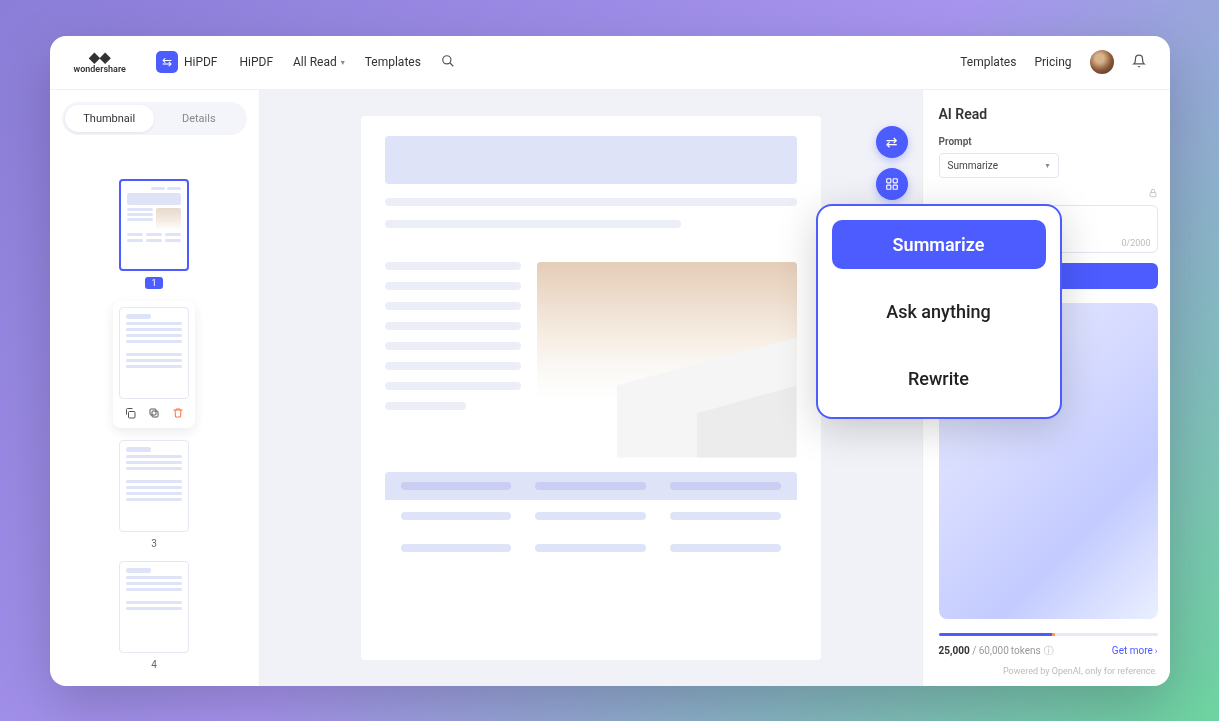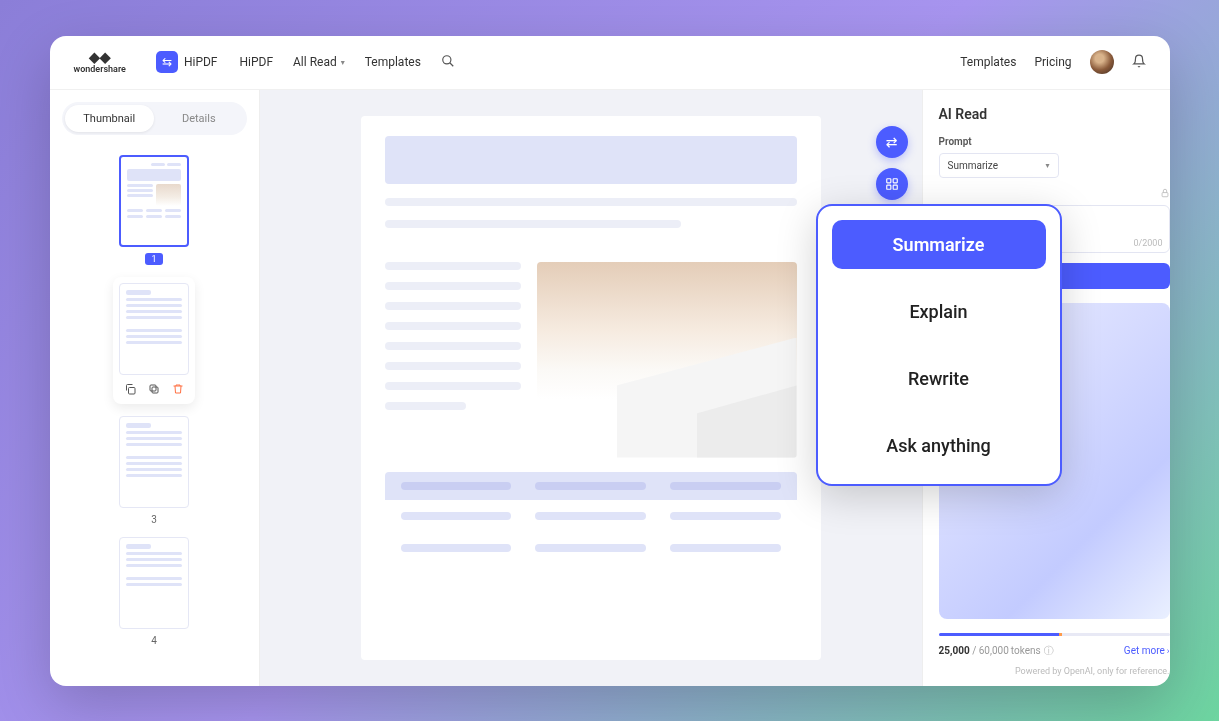--- a/index.html
+++ b/index.html
@@ -48,21 +48,21 @@
 .spacer{flex:1;}
 .right-nav{display:flex; align-items:center; gap:18px;}
 .right-nav a{font-size:12px; color:#333; text-decoration:none;}
 .avatar{width:24px; height:24px; border-radius:50%; background: radial-gradient(circle at 40% 35%, #d9b38b 20%, #8a5a3a 55%, #3a2a20 100%);}
 .bell{font-size:14px; color:#555;}
 
 
 .body{flex:1; display:flex; overflow:hidden;}
 
 
-.left-sidebar{width:210px; border-right:1px solid #eee; display:flex; flex-direction:column;}
+.left-sidebar{width:210px; border-right:1px solid #eee; display:flex; flex-direction:column;gap:24px;}
 .tabs{display:flex; margin:12px; background:#f4f5fa; border-radius:20px; padding:3px;}
 .tab{flex:1; text-align:center; font-size:11px; padding:7px 0; border-radius:18px; color:#888; cursor:pointer;}
 .tab.active{background:#fff; color:#333; box-shadow:0 1px 3px rgba(0,0,0,.08);}
 .thumbs{flex:1; overflow-y:auto; padding:8px 0; display:flex; flex-direction:column; align-items:center; gap:12px;}
 .thumb-wrap{display:flex; flex-direction:column; align-items:center; gap:6px; position:relative;}
 .thumb{width:70px; height:92px; background:#fff; border:1px solid #e5e7f5; border-radius:4px; padding:6px; display:flex; flex-direction:column; gap:3px;}
 .thumb.selected{border:2px solid #4c5cff;}
 .t-line{height:3px; background:#dfe3f8; border-radius:2px;}
 .t-block{height:12px; background:#dfe3f8; border-radius:2px;}
 .t-img{height:22px; background:linear-gradient(180deg,#e8d9cc,#f4ede5 60%,#fff); border-radius:2px;}
@@ -86,21 +86,21 @@
 .image-block{width:260px; height:196px; border-radius:4px; overflow:hidden; background:linear-gradient(180deg,#e4cdb8 0%, #f6ebe0 35%, #fbf9f6 55%, #fff 70%); position:relative;}
 .building1{position:absolute; bottom:0; right:0; width:180px; height:120px; background:#f5f5f5; clip-path: polygon(0 40%, 100% 0, 100% 100%, 0 100%);}
 .building2{position:absolute; bottom:0; right:0; width:100px; height:80px; background:#ececec; clip-path: polygon(0 45%, 100% 10%, 100% 100%, 0 100%);}
 .table{border-radius:4px; overflow:hidden;}
 .table-header{background:#dfe3f8; display:flex; gap:24px; padding:10px 16px;}
 .table-header .cell{flex:1; height:8px; background:#c9cef2; border-radius:4px;}
 .table-row{display:flex; gap:24px; padding:12px 16px;}
 .table-row .cell{flex:1; height:8px; background:#dfe3f8; border-radius:4px;}
 
 
-.right-sidebar{width:248px; border-left:1px solid #eee; display:flex; flex-direction:column; padding:16px 0 10px 16px; position:relative;}
+.right-sidebar{width:248px; border-left:1px solid #eee; display:flex; flex-direction:column; padding:16px 12px 10px 16px; position:relative;}
 .ai-title{font-size:14px; font-weight:600; color:#333; margin-bottom:14px;}
 .prompt-label{font-size:10px; font-weight:600; color:#555; margin-bottom:6px;}
 .select{border:1px solid #e3e5f2; border-radius:4px; padding:6px 8px; font-size:10px; display:flex; justify-content:space-between; align-items:center; color:#444; width:120px; margin-bottom:10px;}
 .lock-row{display:flex; justify-content:flex-end; color:#bbb; font-size:11px; margin-bottom:4px;}
 .textarea{border:1px solid #e3e5f2; border-radius:6px; height:48px; position:relative; margin-bottom:10px;}
 .counter{position:absolute; right:6px; bottom:4px; font-size:9px; color:#bbb;}
 .primary-btn{background:#4c5cff; height:26px; border-radius:6px; margin-bottom:14px;}
 .preview{flex:1; background:linear-gradient(135deg,#eceeff 0%, #d6dbff 40%, #c3cbff 70%, #eaf0ff 100%); border-radius:8px; margin-bottom:14px; min-height:200px;}
 .progress-bar{height:3px; background:#e8e9f5; border-radius:2px; overflow:hidden; margin-bottom:8px; position:relative;}
 .progress-fill{height:100%; background:#4c5cff; width:52%;}
@@ -174,23 +174,22 @@
           <rect x="3" y="3" width="7" height="7" rx="1"></rect>
           <rect x="14" y="3" width="7" height="7" rx="1"></rect>
           <rect x="3" y="14" width="7" height="7" rx="1"></rect>
           <rect x="14" y="14" width="7" height="7" rx="1"></rect>
         </svg>
     </div>
   </div>
 
   <div class="dropdown-popup">
     <div class="opt active">Summarize</div>
-    <div class="opt">Explain</div>
+    <div class="opt">Ask anything</div>
     <div class="opt">Rewrite</div>
-    <div class="opt">Ask anything</div>
   </div>
 
   <div class="body">
 
     <div class="left-sidebar">
       <div class="tabs">
         <div class="tab active">Thumbnail</div>
         <div class="tab">Details</div>
       </div>
       <div class="thumbs">

